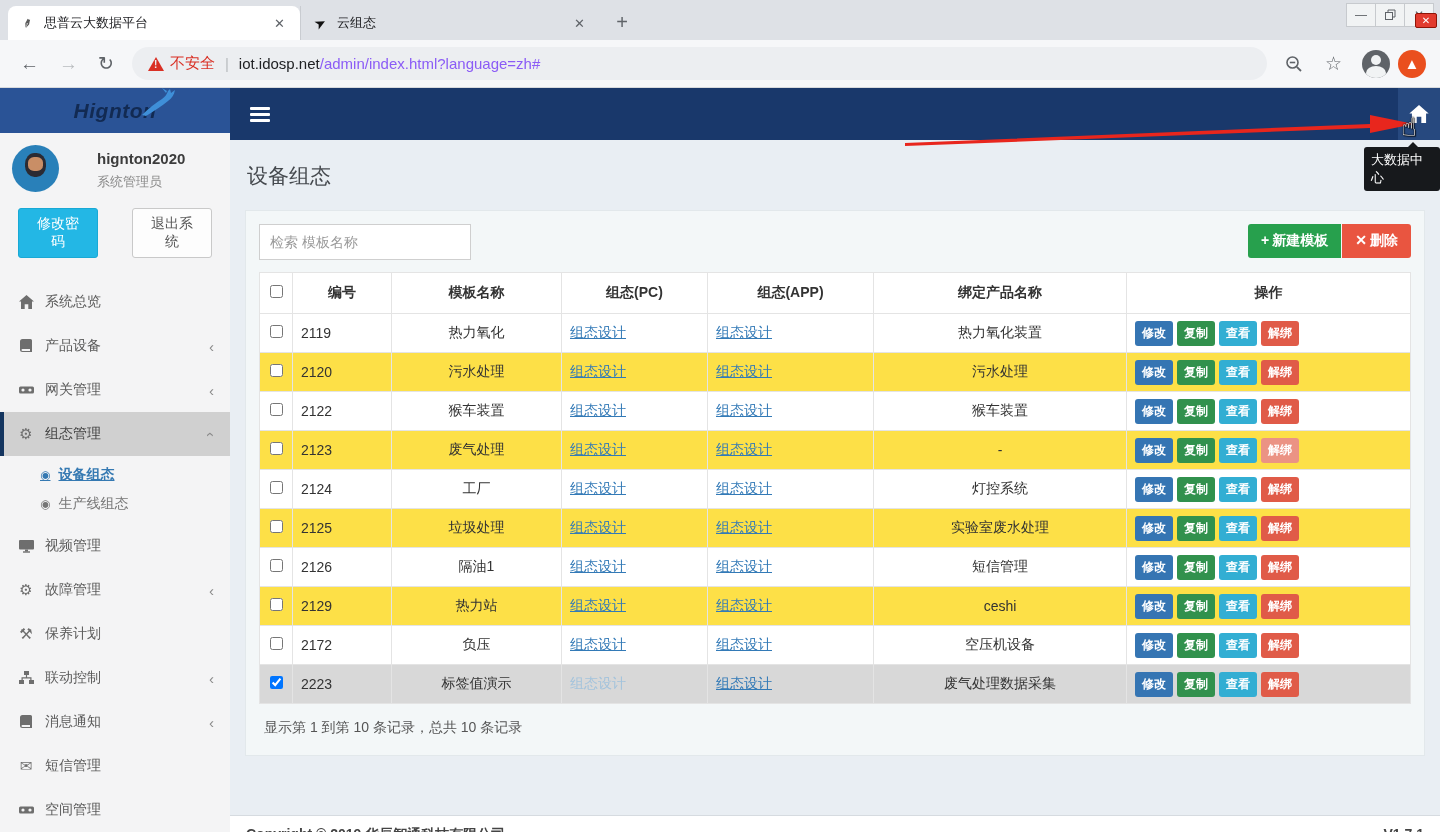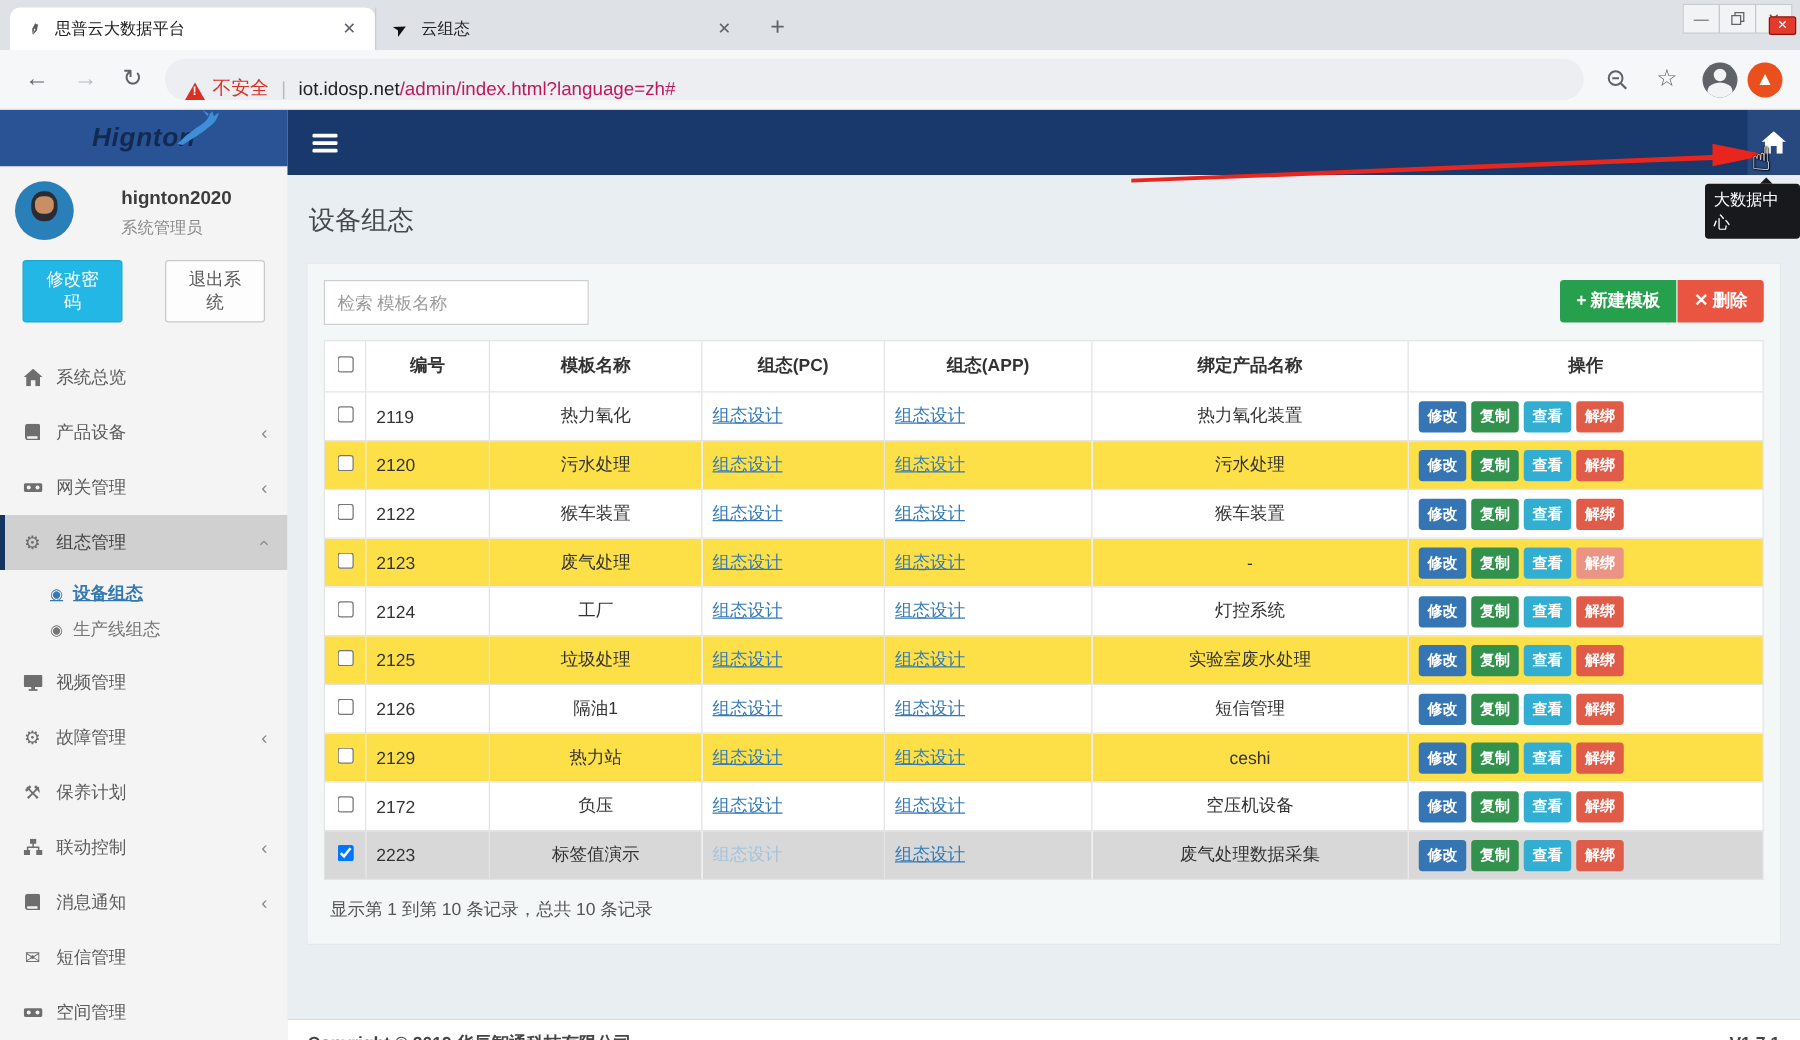--- a/index.html
+++ b/index.html
@@ -16,27 +16,27 @@
   .tab .fav.cursor { display:inline-block; transform:rotate(-28deg); color:#111; font-size:14px; }
   .tab .t-title { flex:1; white-space:nowrap; overflow:hidden; }
   .tab .t-close { color:#5f6368; font-size:13px; padding:2px 5px; border-radius:50%; }
   .newtab-btn { width:28px; height:28px; margin:0 0 4px 8px; font-size:20px; color:#5f6368; display:flex; align-items:center; justify-content:center; border-radius:50%; }
   .win-controls { position:absolute; top:3px; right:6px; display:flex; align-items:center; }
   .win-btn { width:30px; height:24px; display:flex; align-items:center; justify-content:center; color:#5f6368; border:1px solid #c7cace; background:#f1f3f4; margin-left:-1px; font-size:12px; position:relative; }
   .red-x-cursor { position:absolute; right:-4px; bottom:-2px; width:22px; height:15px; background:#e23b2e; border:1px solid #8f1407; border-radius:2px; color:#fff; font-size:10px; line-height:13px; text-align:center; font-weight:bold; }
   .toolbar { height:48px; background:#f6f7f9; display:flex; align-items:center; padding:0 10px; border-bottom:1px solid #d8dadd; }
   .nav-ico { font-size:19px; color:#5f6368; padding:0 10px; }
   .nav-ico.fwd { color:#b9bcbf; }
-  .omnibox { flex:1; height:33px; background:#eceef1; border-radius:17px; display:flex; align-items:flex-end; padding:0 16px; margin:0 8px; font-size:15px; }
+  .omnibox { flex:1; height:33px; background:#eceef1; border-radius:17px; display:flex; align-items:center; padding:0 16px; margin:0 8px; font-size:15px; }
   .warn-tri { width:0; height:0; border-left:8px solid transparent; border-right:8px solid transparent; border-bottom:14px solid #d93025; position:relative; margin-right:6px; }
   .warn-tri:after { content:"!"; position:absolute; left:-2px; top:2px; color:#eceef1; font-size:10px; font-weight:bold; }
   .warn-text { color:#d93025; font-size:15px; margin-right:10px; }
   .omni-sep { color:#b9bcbf; margin-right:10px; }
   .url-host { color:#202124; }
-  .url-path { color:#be185d; }
+  .url-path { color:#8b5cf6; }
   .tb-right { display:flex; align-items:center; }
   .zoom-ico svg { display:block; }
   .star-ico { font-size:19px; color:#5f6368; padding:0 12px; }
   .avatar-ico { width:28px; height:28px; border-radius:50%; background:#5f6368; margin:0 8px; position:relative; overflow:hidden; }
   .avatar-ico:before { content:""; position:absolute; left:9px; top:5px; width:10px; height:10px; border-radius:50%; background:#f1f3f4; }
   .avatar-ico:after { content:""; position:absolute; left:4px; top:16px; width:20px; height:14px; border-radius:50%; background:#f1f3f4; }
   .update-ico { width:28px; height:28px; border-radius:50%; background:#ea4f1e; margin-right:4px; display:flex; align-items:center; justify-content:center; }
   .update-ico span { color:#fff; font-size:15px; font-weight:bold; }
 
   

